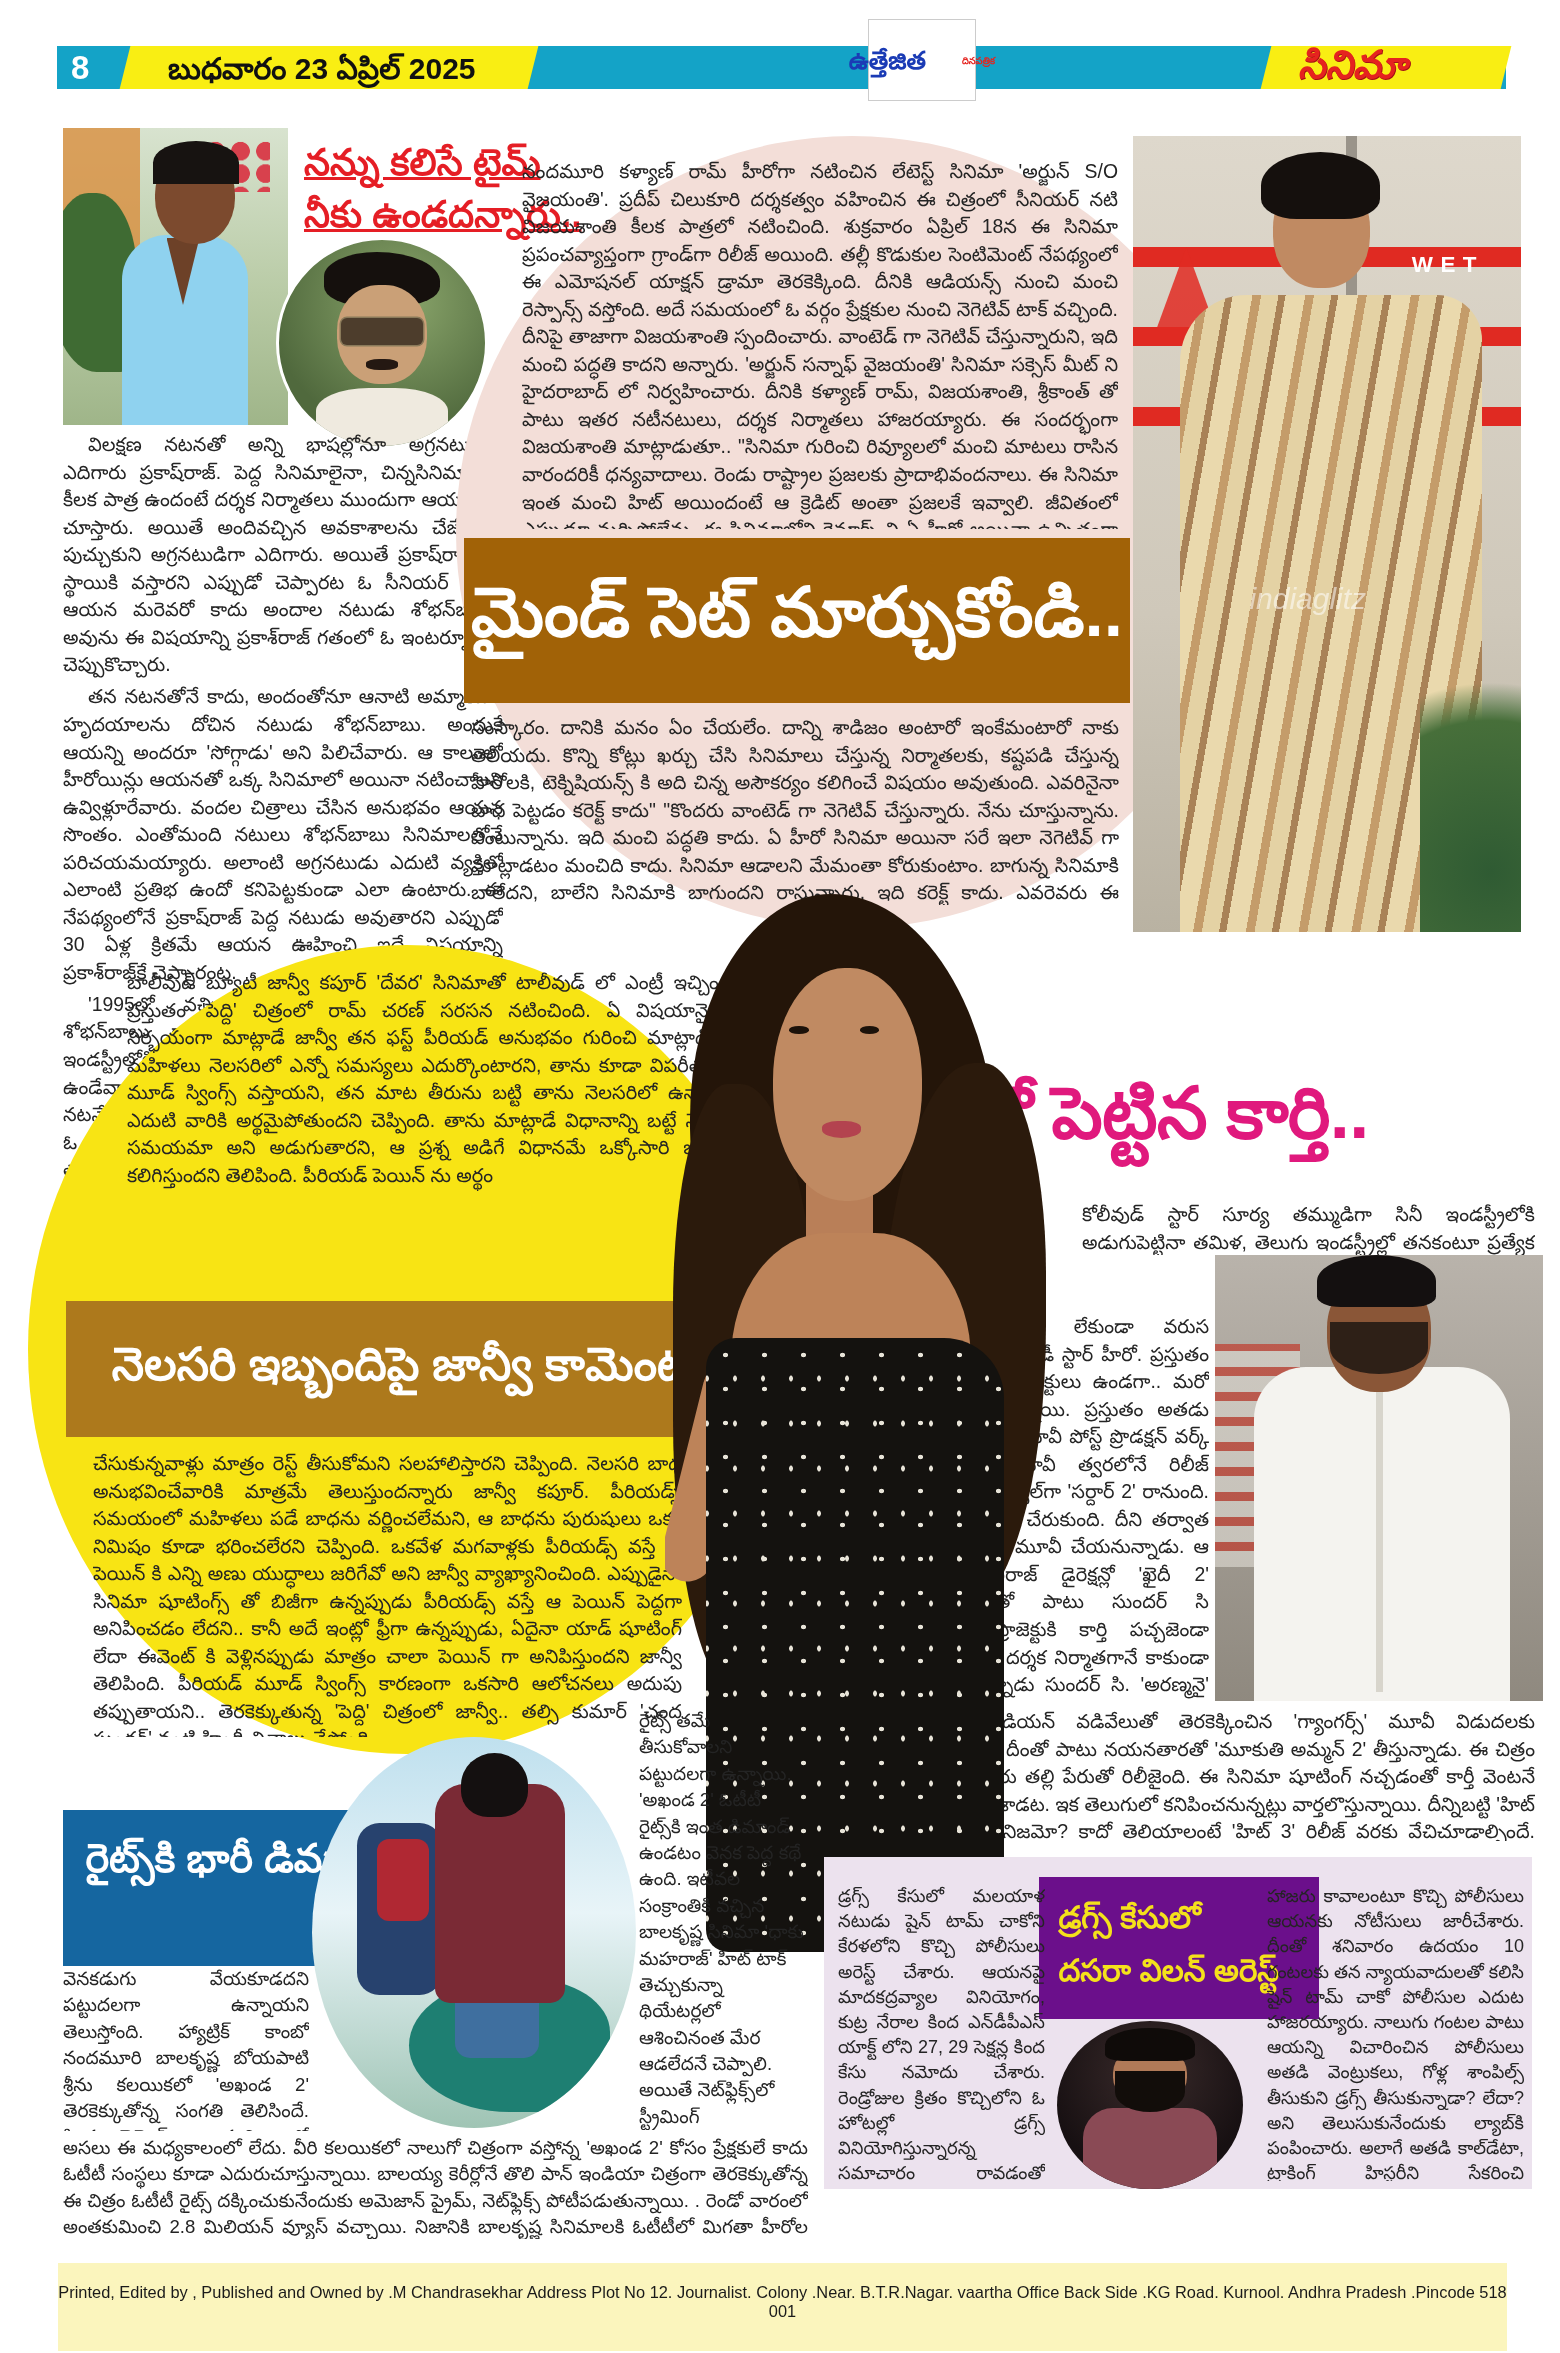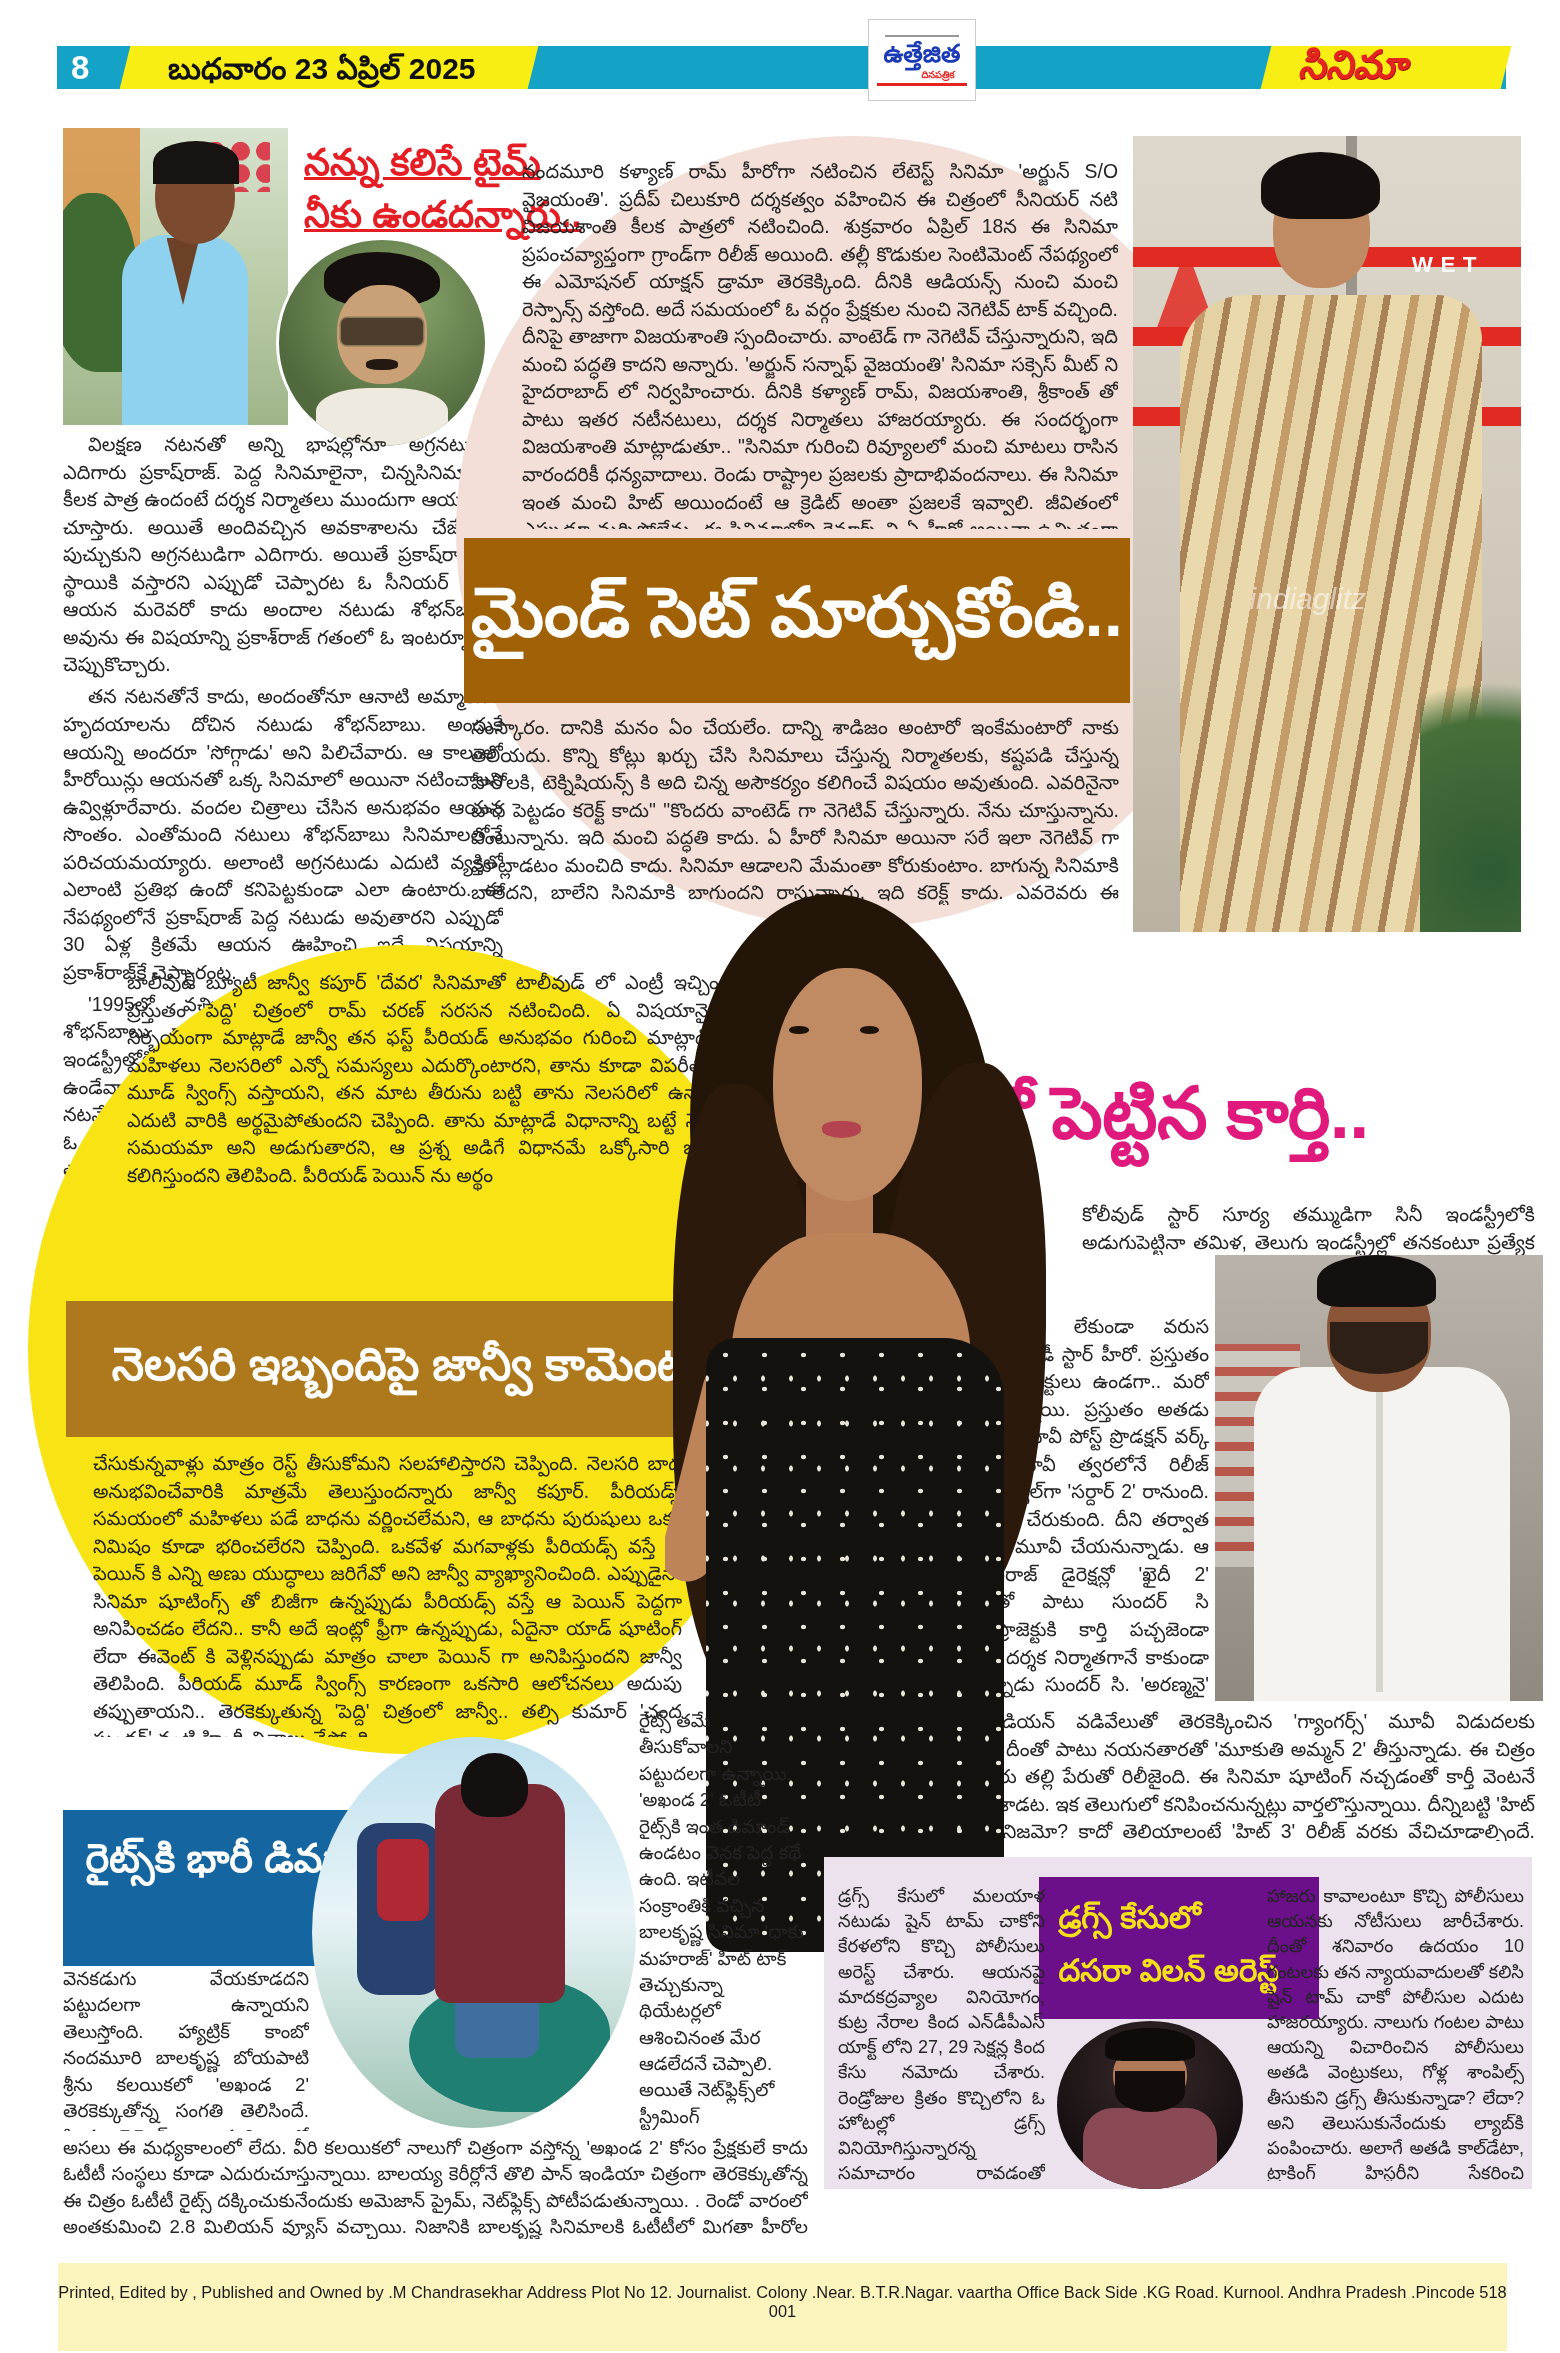--- a/index.html
+++ b/index.html
@@ -9,21 +9,21 @@
   .body-txt{font-size:19.4px;line-height:1.42;text-align:justify;color:#242424;overflow:hidden;}
   .body-txt p{margin:0 0 4.5px 0;text-indent:25px;}
   .sm-txt{font-size:18px;line-height:1.4;text-align:justify;color:#242424;overflow:hidden;}
   
   .band{background:#14a3c7;}
   .band-yel{background:#f9ee13;transform:skewX(-14deg);}
   .pageno{color:#fff;font-weight:bold;font-size:33px;}
   .date-txt{color:#111;font-weight:bold;font-size:30px;white-space:nowrap;}
   .cinema-txt{color:#e5231f;font-weight:bold;font-size:39px;font-style:italic;white-space:nowrap;
               text-shadow:0.7px 0.7px 0 #a31014;}
-  .logo-box{background:#fff;border:0.7px solid #ccc;display:flex;flex-direction:column;
+  .logo-box{background:#fff;border:0.7px solid #ccc;display:flex;flex-direction:row;
             align-items:center;justify-content:center;gap:4px;}
   .logo-main{color:#1a3bb5;font-weight:bold;font-size:25px;line-height:1;}
   .logo-sub{color:#e5231f;font-weight:bold;font-size:9.7px;line-height:1;margin-left:32px;}
   .logo-line{width:85%;height:2.2px;background:#e5231f;}
   .logo-top{width:70%;height:1.5px;background:#999;}
   
   .hl-red{color:#e51e25;font-weight:bold;font-size:37px;line-height:1.3;white-space:nowrap;text-decoration:underline;}
   .banner-red{background:#a16207;display:flex;align-items:center;justify-content:center;}
   .banner-red span{color:#fff;font-weight:bold;font-size:69px;white-space:nowrap;}
   .hl-black{color:#101010;font-weight:bold;font-size:57px;white-space:nowrap;letter-spacing:-0.7px;}

